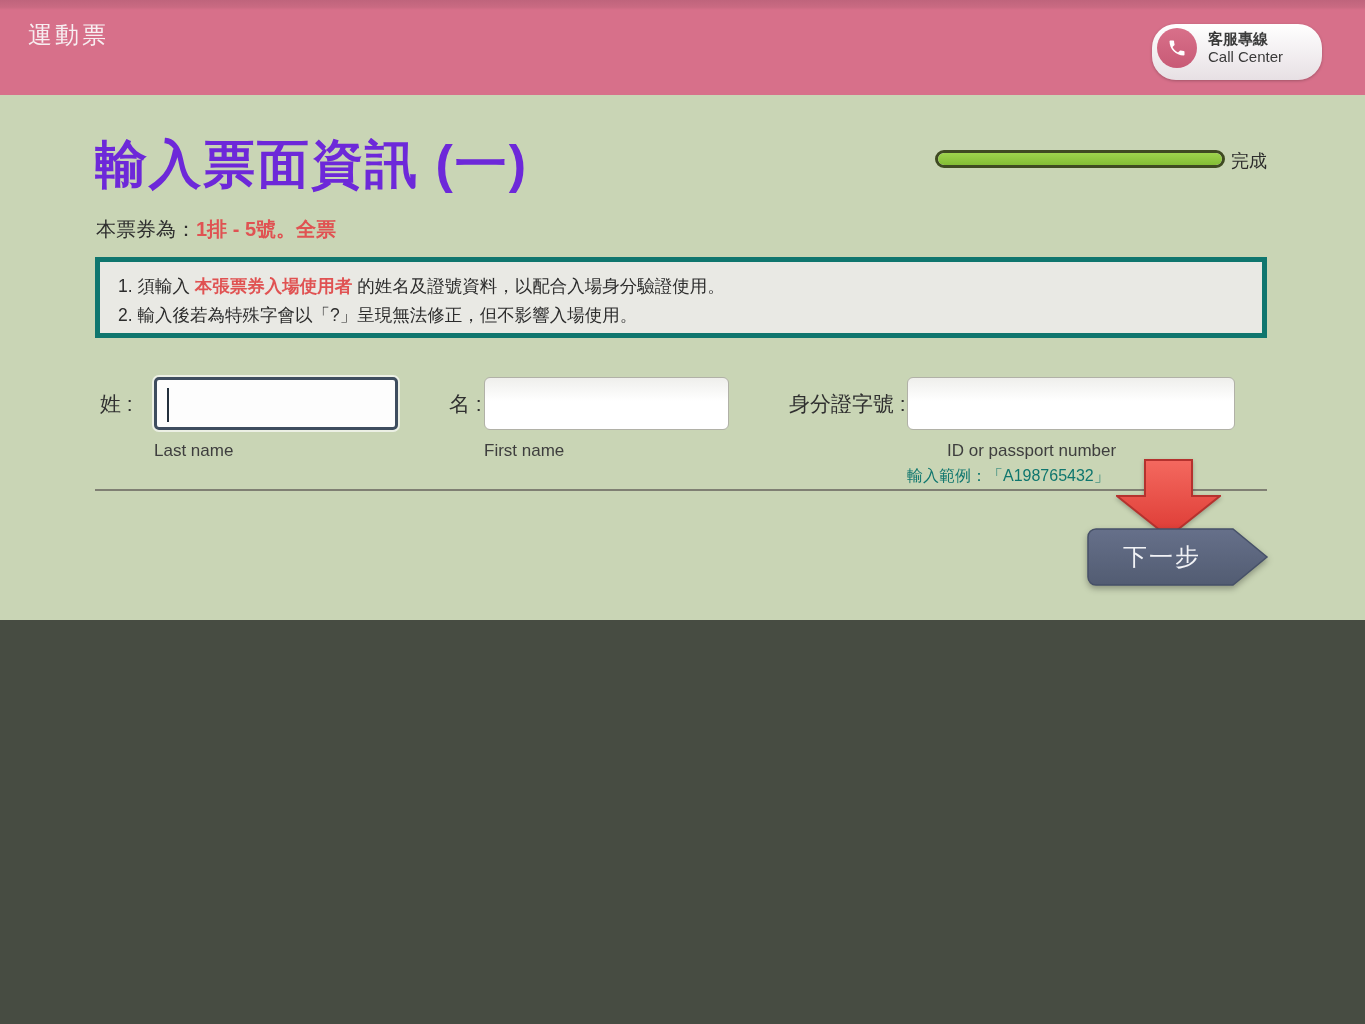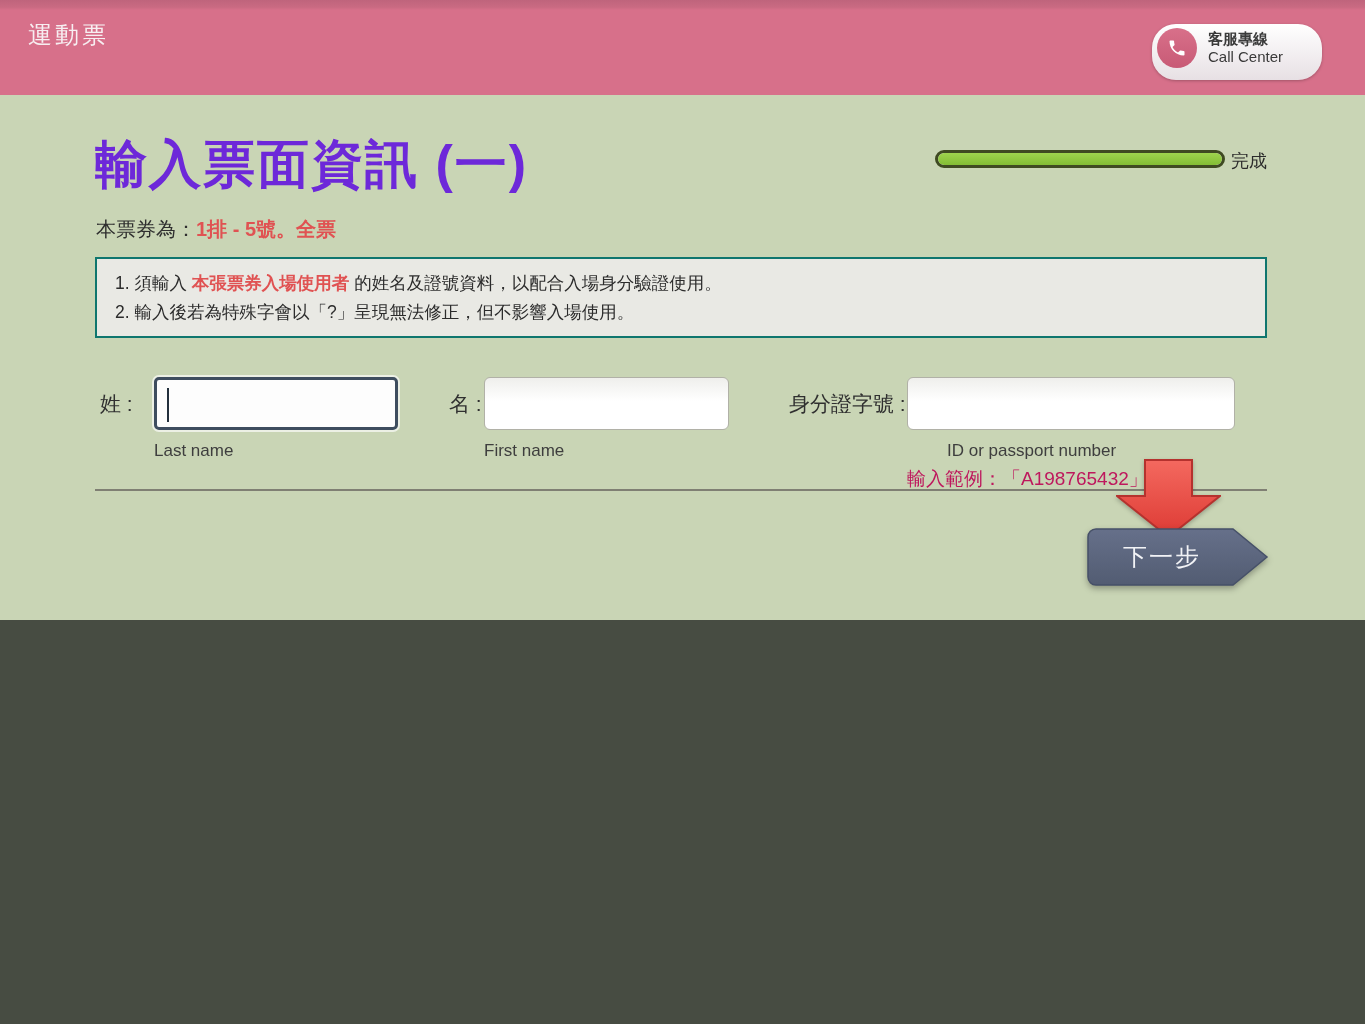--- a/index.html
+++ b/index.html
@@ -24,30 +24,30 @@
   .page-title { position:absolute; left:95px; top:130px; font-size:52px; font-weight:bold; color:#6d28d9; letter-spacing:2px; }
   .progress-bar { position:absolute; left:935px; top:150px; width:290px; height:18px; border:3px solid #3f4a22;
                   border-radius:12px; background:#c9d5b5; overflow:hidden; }
   .progress-fill { height:100%; background:linear-gradient(180deg,#9ed44e,#83bd34); border-radius:8px; }
   .progress-label { position:absolute; left:1231px; top:149px; font-size:18px; color:#2b2b2b; }
 
   .ticket-line { position:absolute; left:96px; top:216px; font-size:20px; color:#2f2f2f; }
   .red-text { color:#e05252;font-weight:bold; }
 
   .notice-box { position:absolute; left:95px; top:257px; width:1172px; height:81px; background:#e9e9e4;
-                border:2px solid #0f766e; padding:10px 18px; font-size:17.5px; line-height:29px; color:#2c2c2c; }
+                border:5px solid #0f766e; padding:10px 18px; font-size:17.5px; line-height:29px; color:#2c2c2c; }
 
   .fld-label { position:absolute; top:390px; font-size:21px; color:#303030; }
   .tfield { position:absolute; top:377px; height:53px; border-radius:6px;
             background:linear-gradient(180deg,#efefec 0%,#ffffff 45%); border:1px solid #b1b1a7; }
   .tfield.focused { border:3px solid #3e4d5f; border-radius:5px; background:#fdfdfd;
                     box-shadow:0 0 0 2px rgba(255,255,255,.65); }
   .caret { position:absolute; left:10px; top:8px; width:2px; height:34px; background:#23303d; }
   .fld-hint { position:absolute; top:441px; font-size:17px; color:#3e3e3e; }
-  .fld-example { position:absolute; left:907px; top:466px; font-size:19px; color:#be185d; }
+  .fld-example { position:absolute; left:907px; top:466px; font-size:16px; color:#0f766e; }
 
   .divider { position:absolute; left:95px; top:489px; width:1172px; height:2px; background:#7f7f73; }
 
   .pointer-arrow { position:absolute; left:1116px; top:459px; width:105px; height:79px;
                    filter:drop-shadow(0 2px 2px rgba(0,0,0,.25)); }
   .next-btn { position:absolute; left:1087px; top:528px; width:182px; height:58px; background:none; border:none;
               cursor:pointer; filter:drop-shadow(0 3px 3px rgba(0,0,0,.3)); }
   .next-label { position:absolute; left:0; top:0; width:150px; height:58px; display:flex; align-items:center;
                 justify-content:center; font-size:24px; color:#f2f3f6; letter-spacing:2px; }
 

